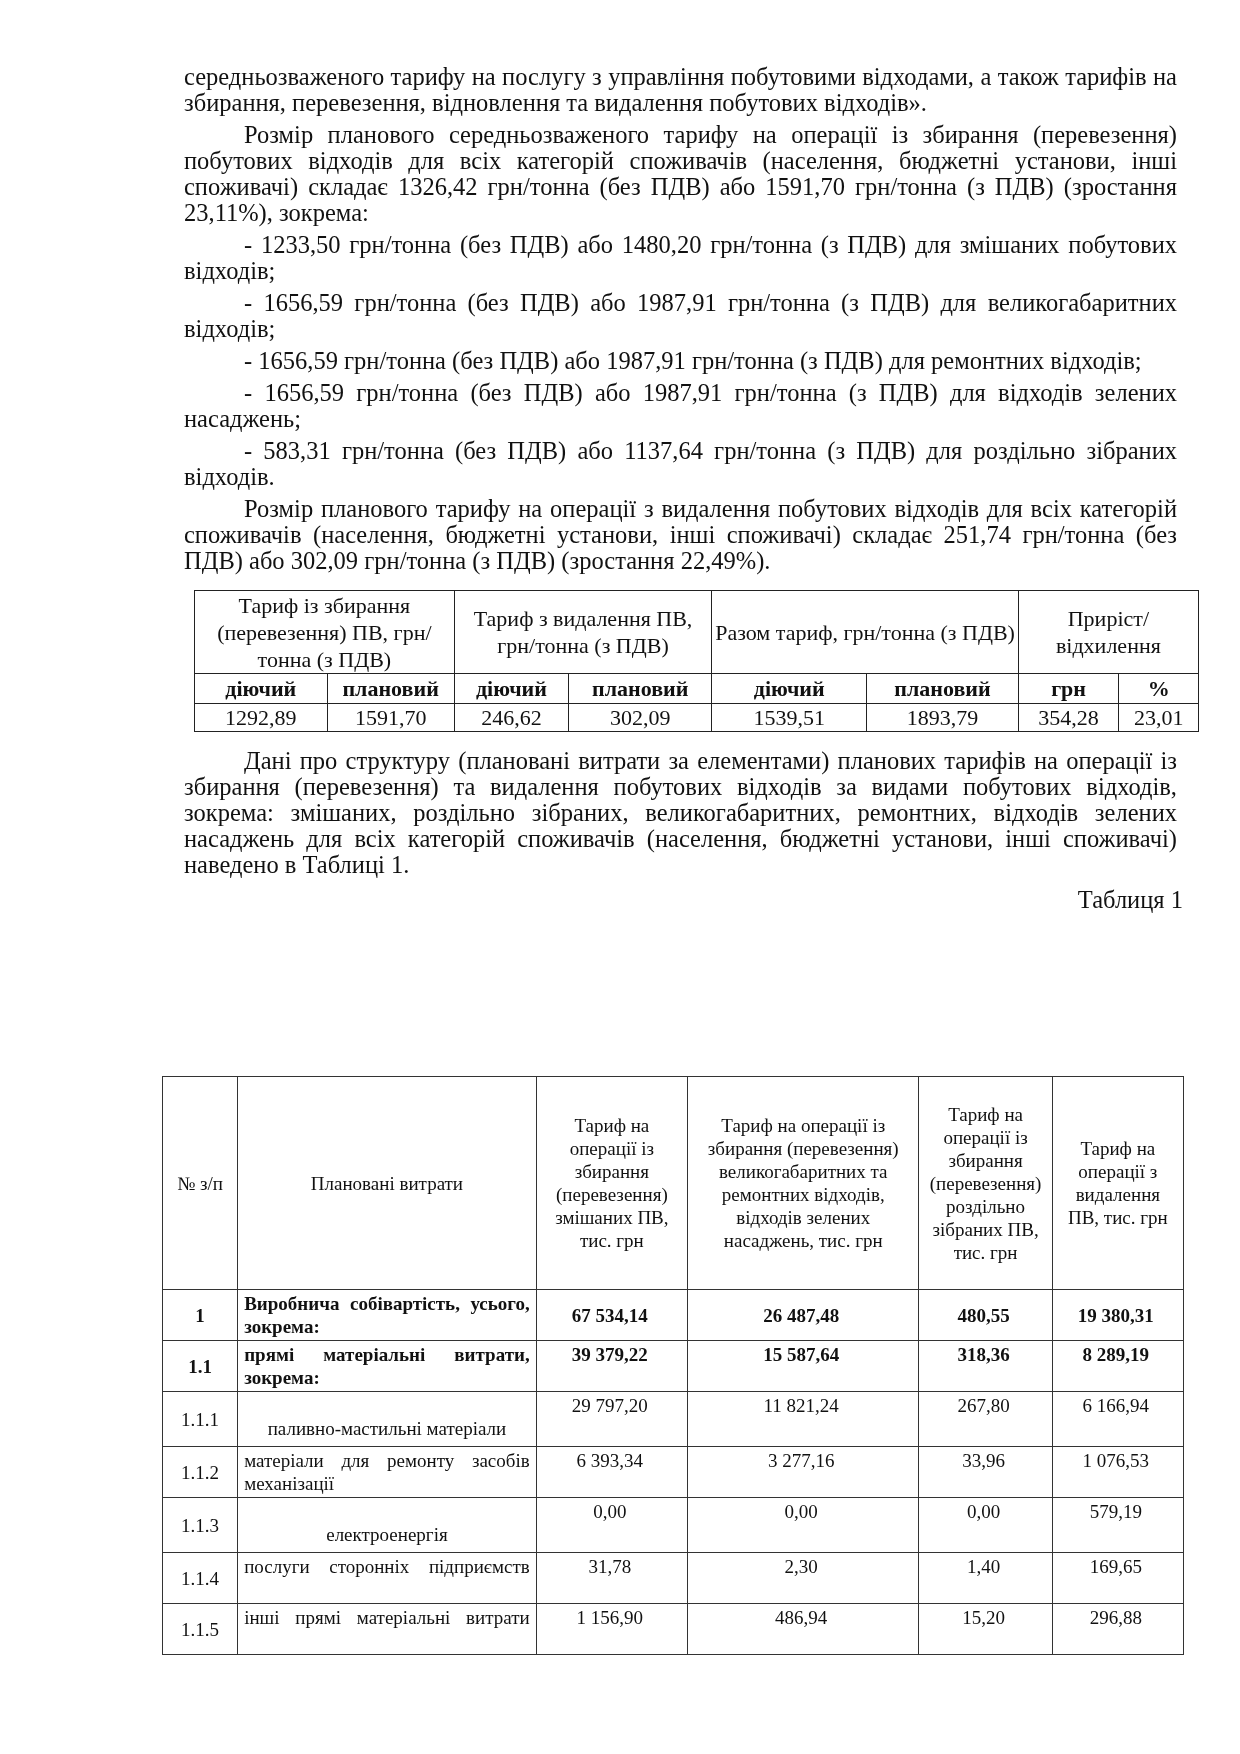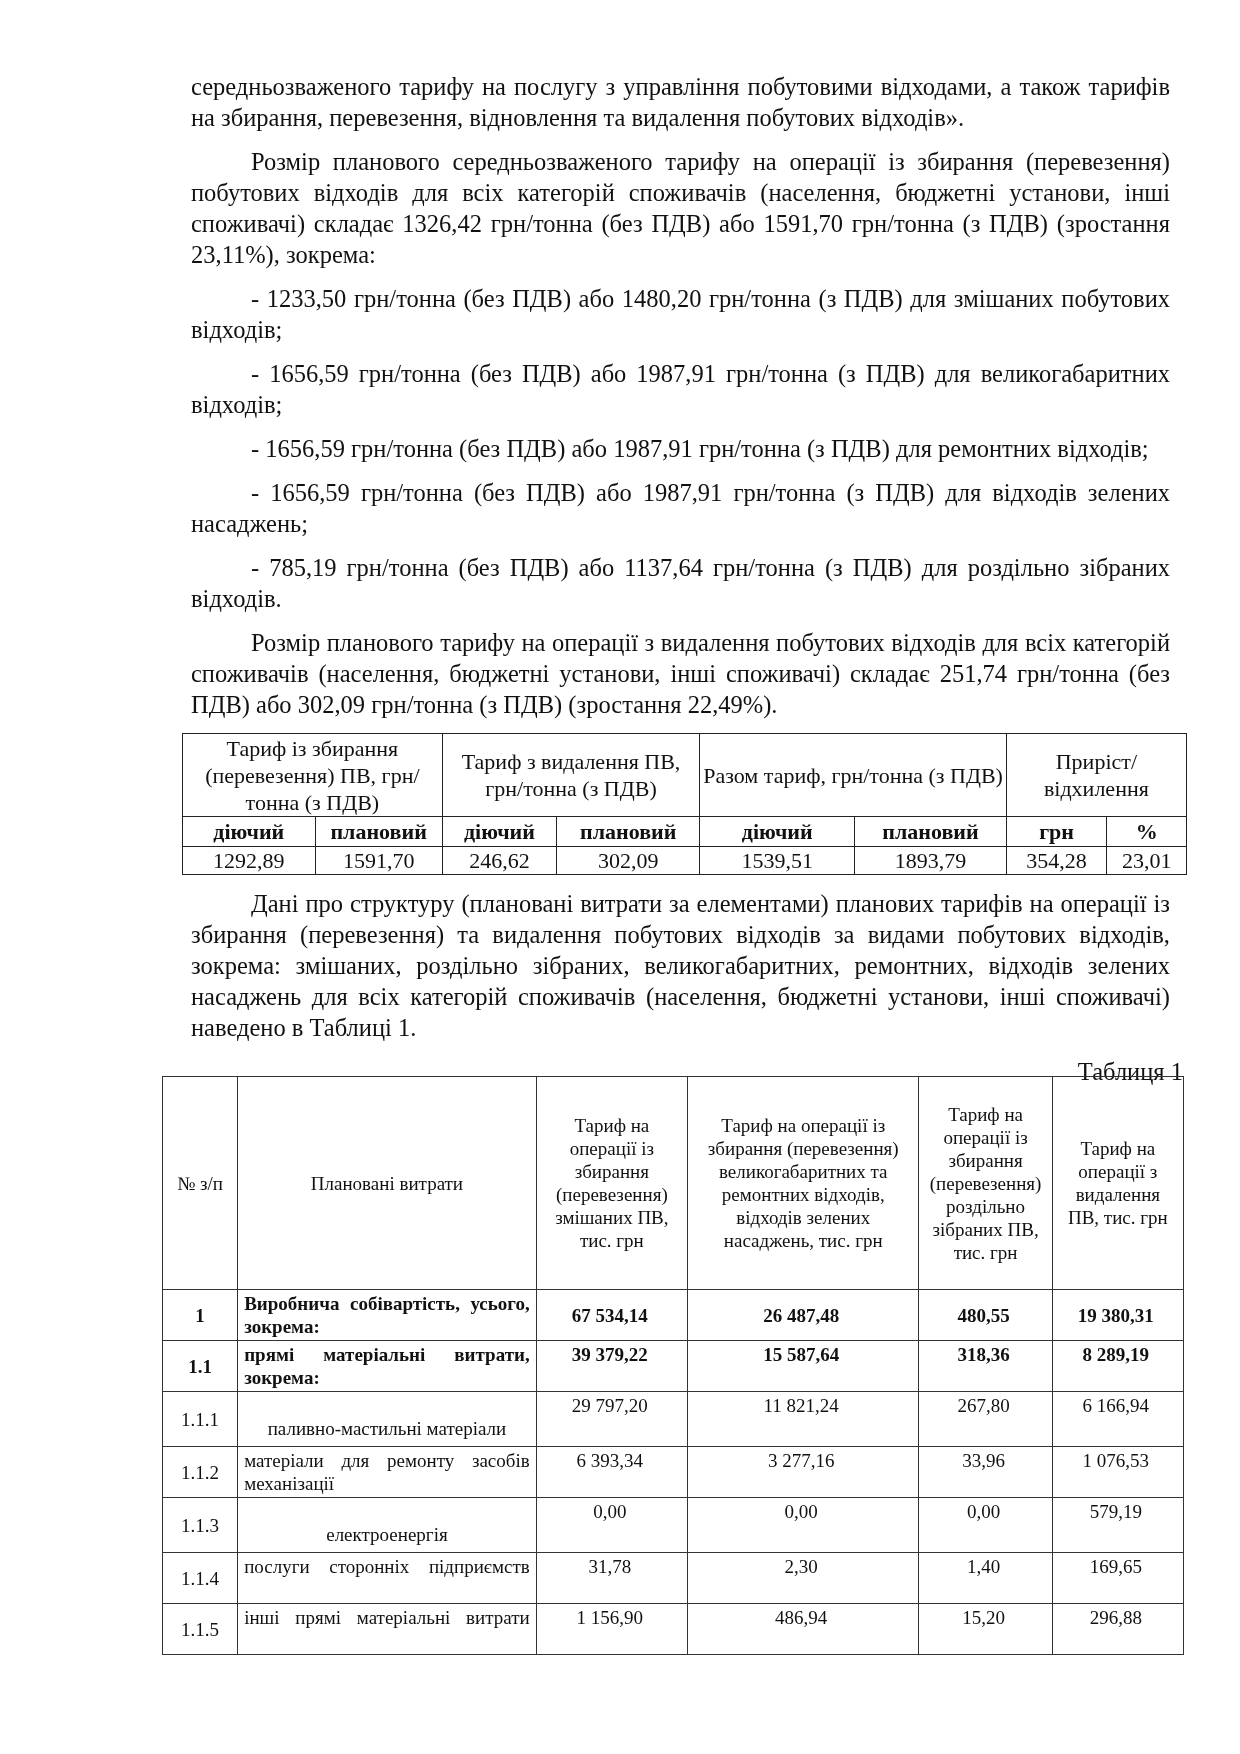--- a/index.html
+++ b/index.html
@@ -1,23 +1,23 @@
 <!DOCTYPE html>
 <html><head>
 <meta charset="utf-8">
 <style>
   html, body { margin:0; padding:0; background:#ffffff; }
   body { width:1240px; height:1754px; position:relative; overflow:hidden;
          font-family:"Liberation Serif","DejaVu Serif",serif; color:#111; }
   .page { position:absolute; left:178px; top:58px; width:1005px; }
-  p.par { margin:13px; font-size:24.5px; line-height:31px; text-align:justify; text-align-last:left; }
+  p.par { margin:6px; font-size:24.5px; line-height:26px; text-align:justify; text-align-last:left; }
   p.ind { text-indent:60px; }
   p.dash { text-indent:60px; }
   table { border-collapse:collapse; }
-  .t1 { width:1005px; margin:4px; font-size:22px; }
+  .t1 { width:1005px; margin:16px; font-size:22px; }
   .t1 td { border:1.5px solid #222; text-align:center; padding:0 2px; line-height:27px; }
   .t1 td.h { height:82px; vertical-align:middle; }
   .t1 td.s { height:29px;font-weight:bold; }
   .t1 td.v { height:27px; }
   .caption { text-align:right; font-size:24.5px; line-height:31px; margin-top:4px; }
   .t2 { position:absolute; left:-16px; top:1018px; width:1022px; font-size:19px; }
   .t2 td { border:1.5px solid #333; padding:2px 6px; vertical-align:top; line-height:23px; }
   .t2 tr.hdr td { height:208px; vertical-align:middle; text-align:center; }
   .t2 td.num { text-align:center; vertical-align:middle; }
   .t2 td.val { text-align:center; padding-right:10px; }
@@ -30,21 +30,21 @@
 </head>
 <body>
 
 <div class="page">
   <p class="par">середньозваженого тарифу на послугу з управління побутовими відходами, а також тарифів на збирання, перевезення, відновлення та видалення побутових відходів».</p>
   <p class="par ind">Розмір планового середньозваженого тарифу на операції із збирання (перевезення) побутових відходів для всіх категорій споживачів (населення, бюджетні установи, інші споживачі) складає 1326,42 грн/тонна (без ПДВ) або 1591,70 грн/тонна (з ПДВ) (зростання 23,11%), зокрема:</p>
   <p class="par dash">- 1233,50 грн/тонна (без ПДВ) або 1480,20 грн/тонна (з ПДВ) для змішаних побутових відходів;</p>
   <p class="par dash">- 1656,59 грн/тонна (без ПДВ) або 1987,91 грн/тонна (з ПДВ) для великогабаритних відходів;</p>
   <p class="par dash">- 1656,59 грн/тонна (без ПДВ) або 1987,91 грн/тонна (з ПДВ) для ремонтних відходів;</p>
   <p class="par dash">- 1656,59 грн/тонна (без ПДВ) або 1987,91 грн/тонна (з ПДВ) для відходів зелених насаджень;</p>
-  <p class="par dash">- 785,19 грн/тонна (без ПДВ) або 1137,64 грн/тонна (з ПДВ) для роздільно зібраних відходів.</p>
+  <p class="par dash">- 583,31 грн/тонна (без ПДВ) або 1137,64 грн/тонна (з ПДВ) для роздільно зібраних відходів.</p>
   <p class="par ind">Розмір планового тарифу на операції з видалення побутових відходів для всіх категорій споживачів (населення, бюджетні установи, інші споживачі) складає 251,74 грн/тонна (без ПДВ) або 302,09 грн/тонна (з ПДВ) (зростання 22,49%).</p>
 
   <table class="t1">
     <tbody>
         <tr>
       <td class="h" colspan="2">Тариф із збирання (перевезення) ПВ, грн/тонна (з ПДВ)</td>
       <td class="h" colspan="2">Тариф з видалення ПВ, грн/тонна (з ПДВ)</td>
       <td class="h" colspan="2">Разом тариф, грн/тонна (з ПДВ)</td>
       <td class="h" colspan="2">Приріст/ відхилення</td>
     </tr>

